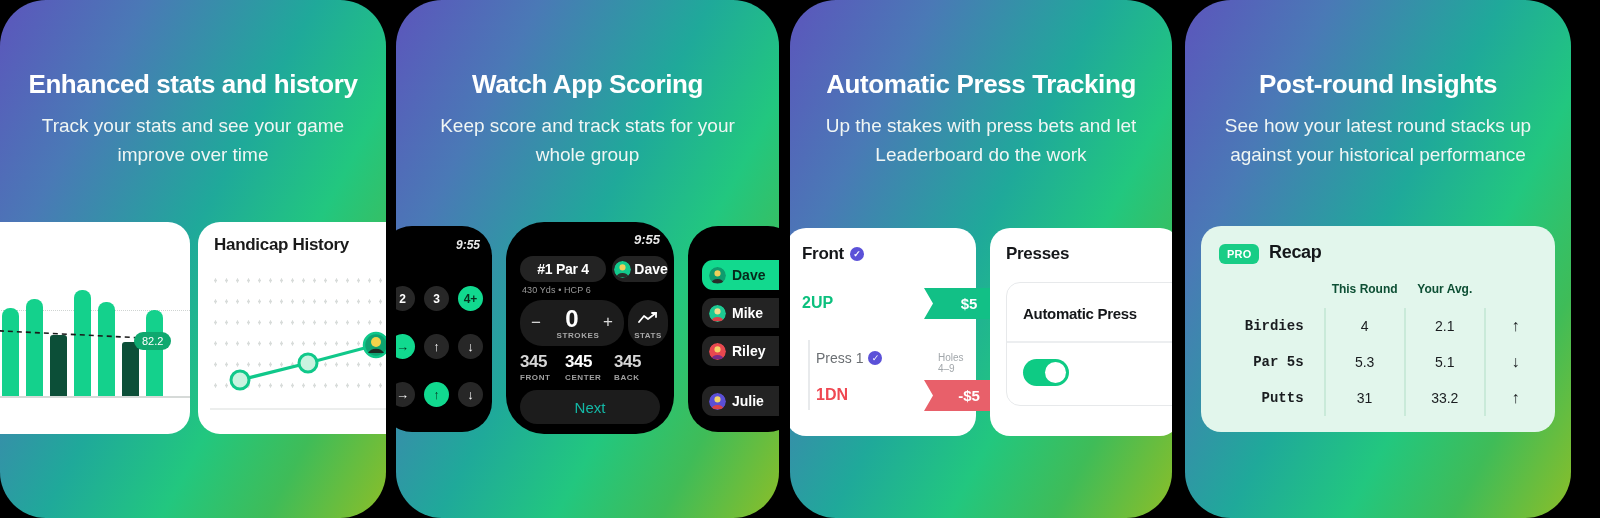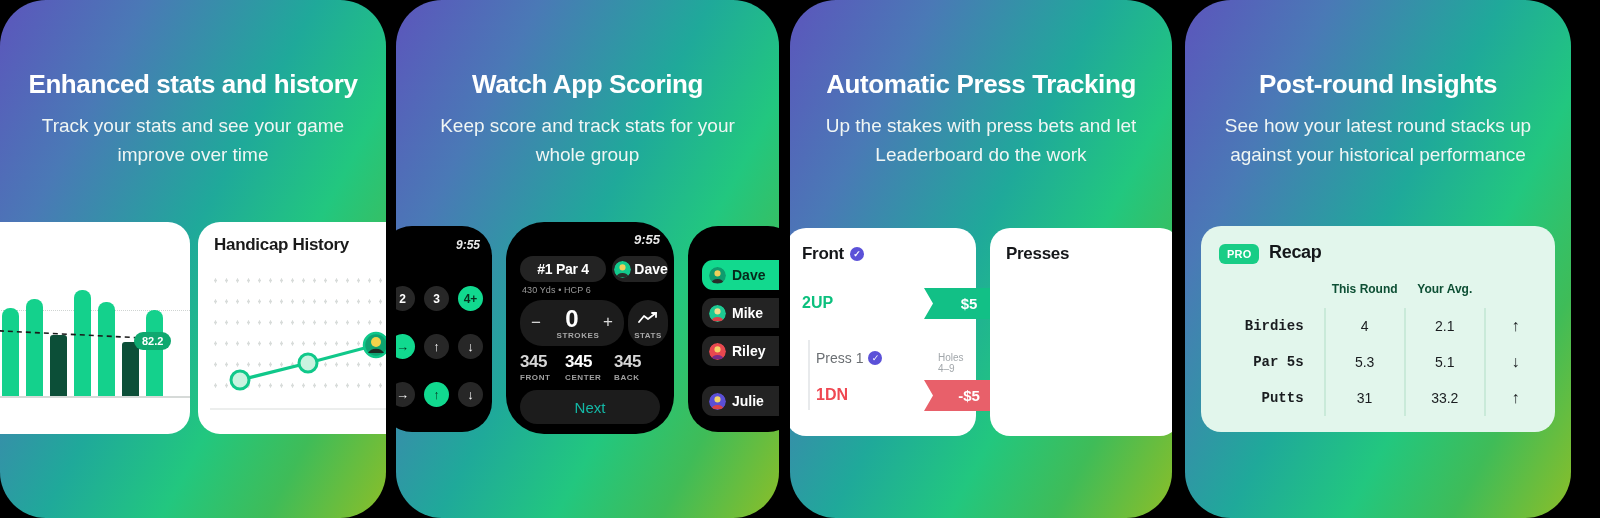--- a/index.html
+++ b/index.html
@@ -79,21 +79,21 @@
   .bar-light { position: absolute; bottom: 0; width: 17px; background: #14d18c; border-radius: 8px 8px 0 0; }
   .bar-dark  { position: absolute; bottom: 0; width: 17px; background: #0c4f38; border-radius: 3px 3px 0 0; }
   .axis-line { position: absolute; left: 0; bottom: 0; width: 290px; height: 2px; background: #d6dad8; }
   .grid-dash {
     position: absolute; left: 0; width: 290px; height: 0;
     border-top: 1.5px dotted #cfd4d2;
   }
   .trend-svg { position: absolute; left: 0; top: 0; width: 290px; height: 212px; }
   .pill-822 {
     position: absolute; background: #0fa86f; color: #fff;
-    font-size: 11px; font-weight: bold; padding: 3px 8px; border-radius: 10px;
+    font-size: 11px; font-weight: normal; padding: 3px 8px; border-radius: 10px;
   }
 
   
   .watch {
     position: absolute;
     background: #000;
     border-radius: 38px;
     overflow: hidden;
   }
   .watch-sm-l { left: -14px; top: 226px; width: 110px; height: 206px; border-radius: 30px;}
@@ -383,20 +383,27 @@
           <span>Press 1</span>
           <span class="vbadge">✓</span>
         </div>
         <div class="press-holes">Holes 4–9</div>
         <div class="score-dn">1DN</div>
         <div class="ribbon red">-$5</div>
       </div>
 
       <div class="card-white p3-card-b">
         <div class="p3h">Presses</div>
+        <div class="subcard">
+          <div class="t">Automatic Press</div>
+          <div class="div"></div>
+          <div class="toggle">
+            <div class="knob"></div>
+          </div>
+        </div>
       </div>
     </div>
   </div>
 
   <div class="panel p4">
     <div class="bg"></div>
     <div class="panel-inner">
       <div class="headline">Post-round Insights</div>
       <div class="subline">See how your latest round stacks up against your historical performance</div>
 

